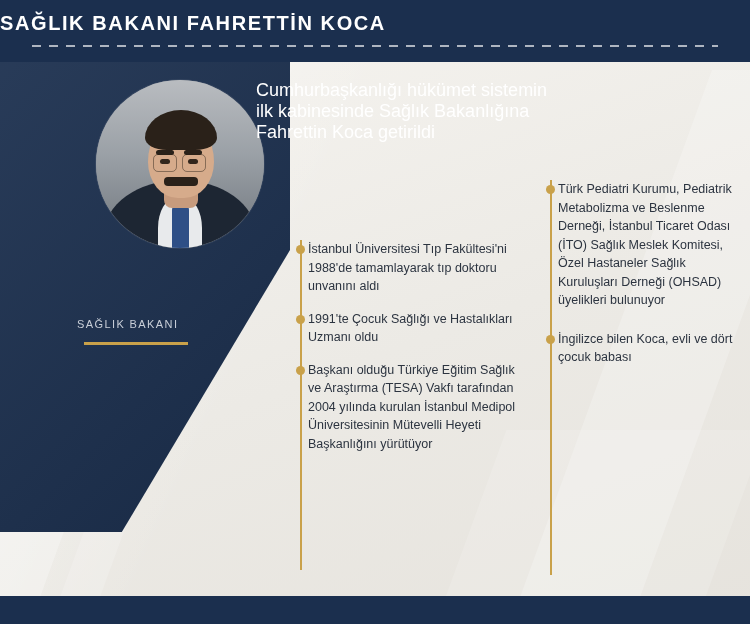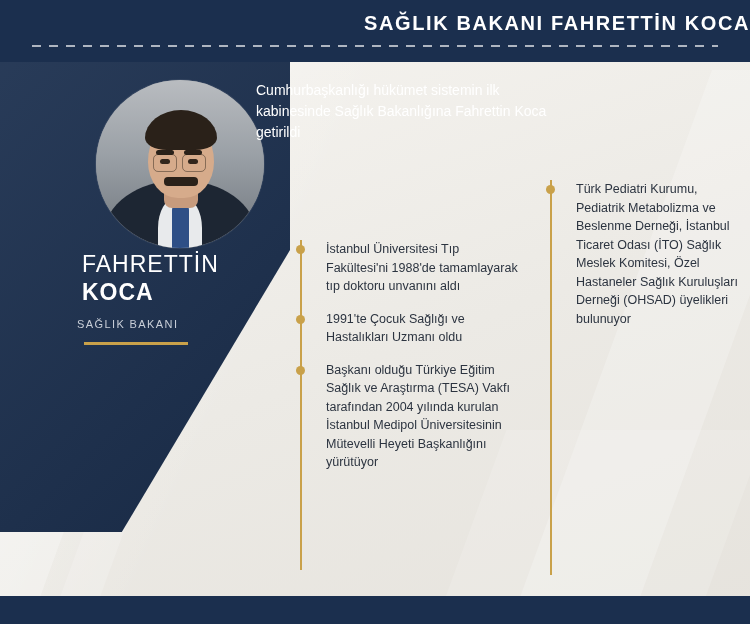--- a/index.html
+++ b/index.html
@@ -40,21 +40,21 @@
     position: absolute;
     left: 0; top: 0;
     width: 750px;
     height: 62px;
     background: #1b2f4e;
   }
   .header-title {
     position: absolute;
     left: 0; top: 12px;
     width: 750px;
-    text-align: right;
+    text-align: left;
     color: #ffffff;
     font-size: 20px;
     font-weight: bold;
     letter-spacing: 1.6px;
   }
   .header-dashes {
     position: absolute;
     left: 32px;
     top: 45px;
     width: 686px;
@@ -214,38 +214,38 @@
     background: #c9a14a;
   }
 
   
   .intro {
     position: absolute;
     left: 256px;
     top: 80px;
     width: 300px;
     color: #ffffff;
-    font-size: 14px;
+    font-size: 18px;
     line-height: 21px;
   }
 
   
   .col {
     position: absolute;
   }
   .col-line {
     position: absolute;
     top: 0;
     left: 0;
     width: 2px;
     background: #c9a14a;
   }
   .tl-item {
     position: relative;
-    padding-left: 26px;
+    padding-left: 8px;
     margin-bottom: 14px;
     color: #2c3440;
     font-size: 12.5px;
     line-height: 18.5px;
   }
   .tl-dot {
     position: absolute;
     left: -4px;
     top: 5px;
     width: 9px;
@@ -304,24 +304,20 @@
     <div class="ph-hair"></div>
     <div class="ph-brow-l"></div>
     <div class="ph-brow-r"></div>
     <div class="ph-glass-l"></div>
     <div class="ph-glass-r"></div>
     <div class="ph-eye-l"></div>
     <div class="ph-eye-r"></div>
     <div class="ph-mus"></div>
   </div>
 
-  <div class="name-block">
-    <div class="name-first">FAHRETTİN</div>
-    <div class="name-last">KOCA</div>
-  </div>
   <div class="role-text">SAĞLIK BAKANI</div>
   <div class="gold-rule"></div>
 
   <div class="intro">Cumhurbaşkanlığı hükümet sistemin ilk kabinesinde Sağlık Bakanlığına Fahrettin Koca getirildi</div>
 
   <div class="col col-mid">
     <div class="col-line"></div>
     <div class="tl-item">
       <span class="tl-dot"></span>
       <span>İstanbul Üniversitesi Tıp Fakültesi'ni 1988'de tamamlayarak tıp doktoru unvanını aldı</span>
@@ -335,16 +331,20 @@
       <span>Başkanı olduğu Türkiye Eğitim Sağlık ve Araştırma (TESA) Vakfı tarafından 2004 yılında kurulan İstanbul Medipol Üniversitesinin Mütevelli Heyeti Başkanlığını yürütüyor</span>
     </div>
   </div>
 
   <div class="col col-right">
     <div class="col-line"></div>
     <div class="tl-item">
       <span class="tl-dot"></span>
       <span>Türk Pediatri Kurumu, Pediatrik Metabolizma ve Beslenme Derneği, İstanbul Ticaret Odası (İTO) Sağlık Meslek Komitesi, Özel Hastaneler Sağlık Kuruluşları Derneği (OHSAD) üyelikleri bulunuyor</span>
     </div>
+    <div class="tl-item" style="margin-top:20px">
+      <span class="tl-dot"></span>
+      <span>İngilizce bilen Koca, evli ve dört çocuk babası</span>
+    </div>
   </div>
 
   <div class="bottom-strip"></div>
 </div>
 
 </body></html>

